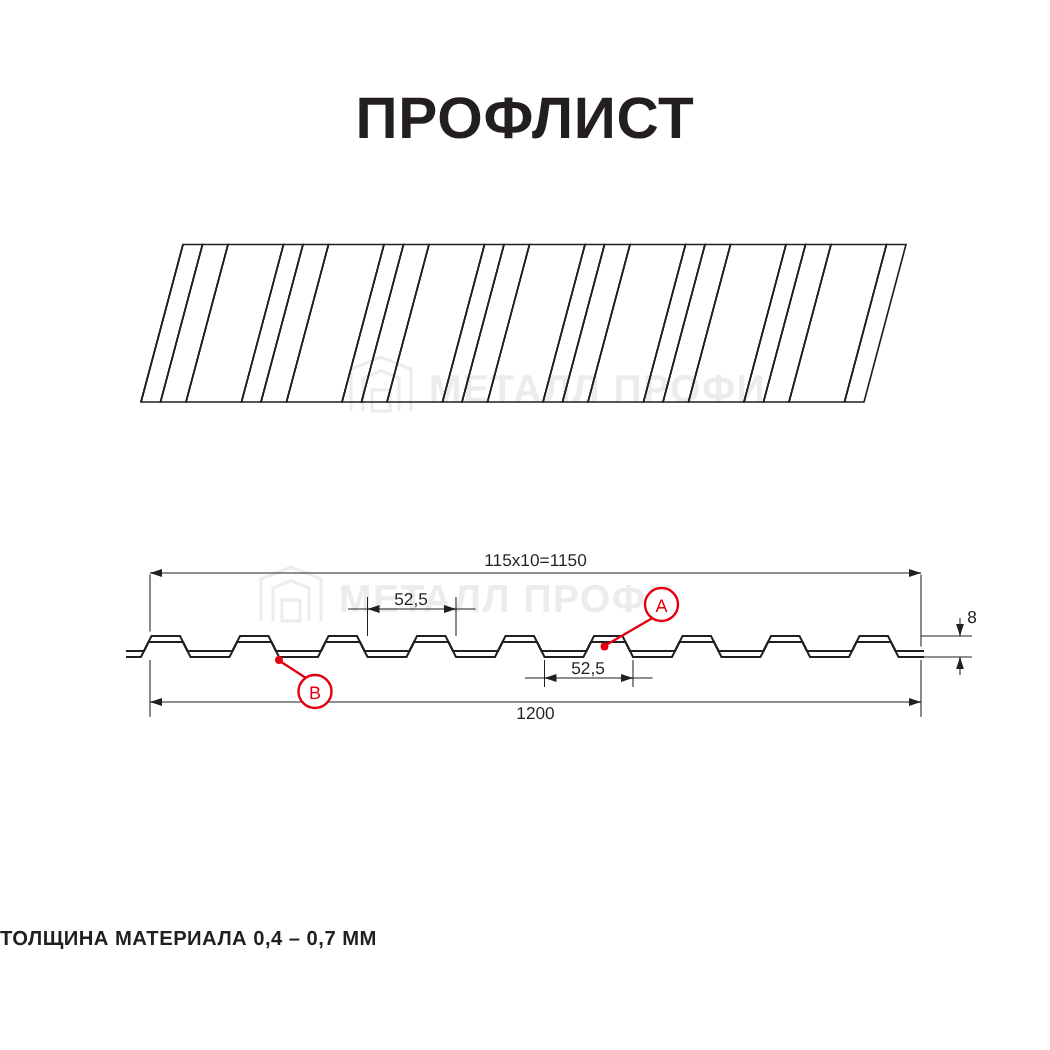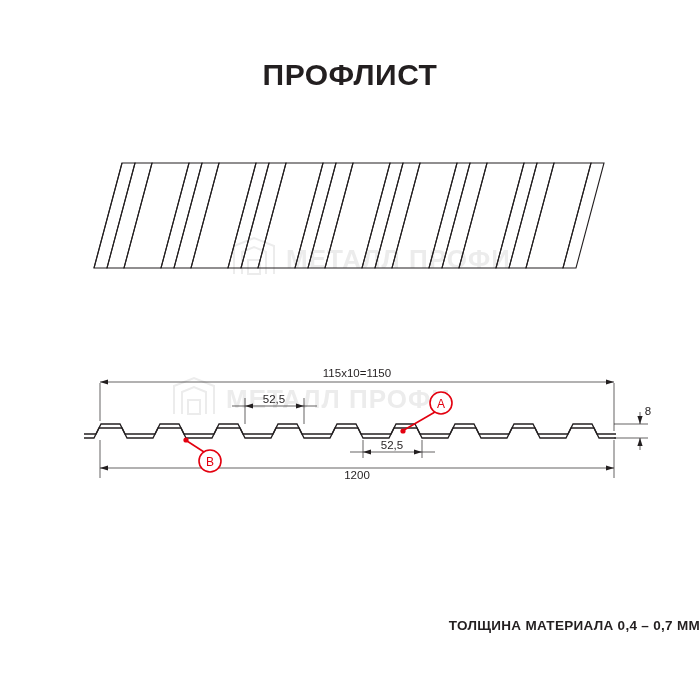--- a/index.html
+++ b/index.html
@@ -19,41 +19,41 @@
     position: relative;
     width: 700px;
     height: 700px;
   }
   .title {
     position: absolute;
     top: 58px;
     left: 0;
     width: 700px;
     text-align: center;
-    font-size: 30px;
+    font-size: 39px;
     font-weight: bold;
     letter-spacing: 0.5px;
     color: #231f20;
   }
   .subtitle {
     position: absolute;
     top: 100px;
     left: 0;
     width: 700px;
     text-align: center;
     font-size: 14px;
     font-weight: bold;
     color: #231f20;
   }
   .footer-note {
     position: absolute;
     top: 618px;
     left: 0;
     width: 700px;
-    text-align: right;
+    text-align: left;
     font-size: 13.5px;
     font-weight: bold;
     letter-spacing: 0.3px;
     color: #231f20;
   }
   .drawing {
     position: absolute;
     top: 0;
     left: 0;
   }

